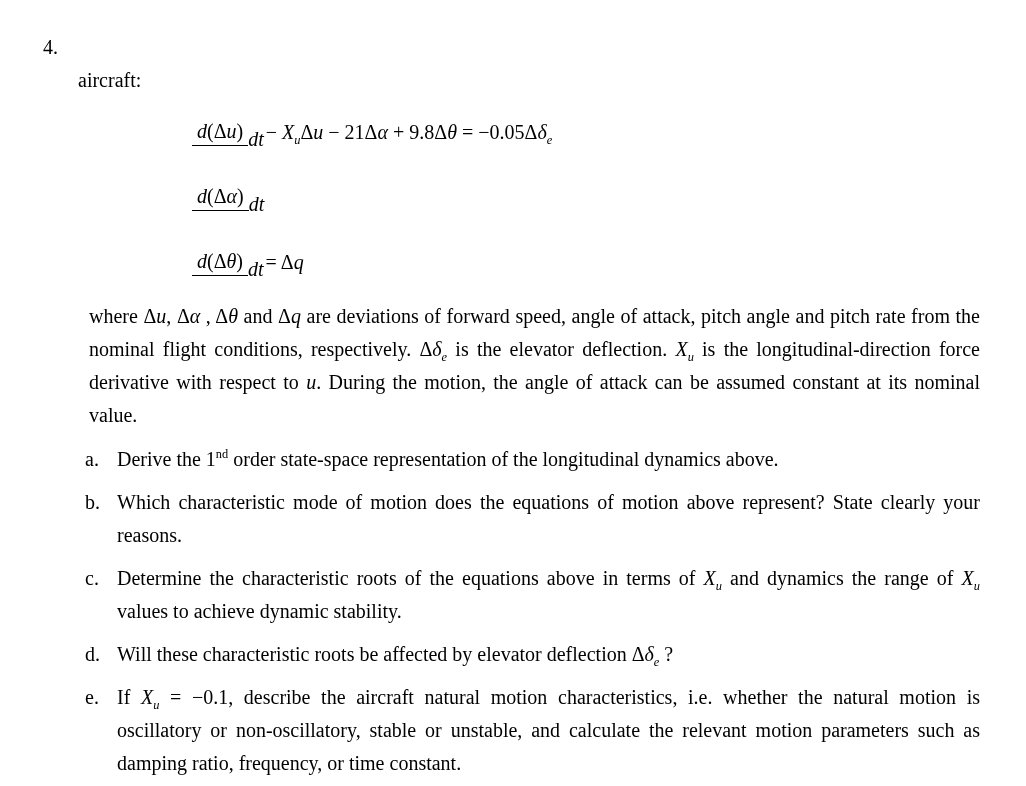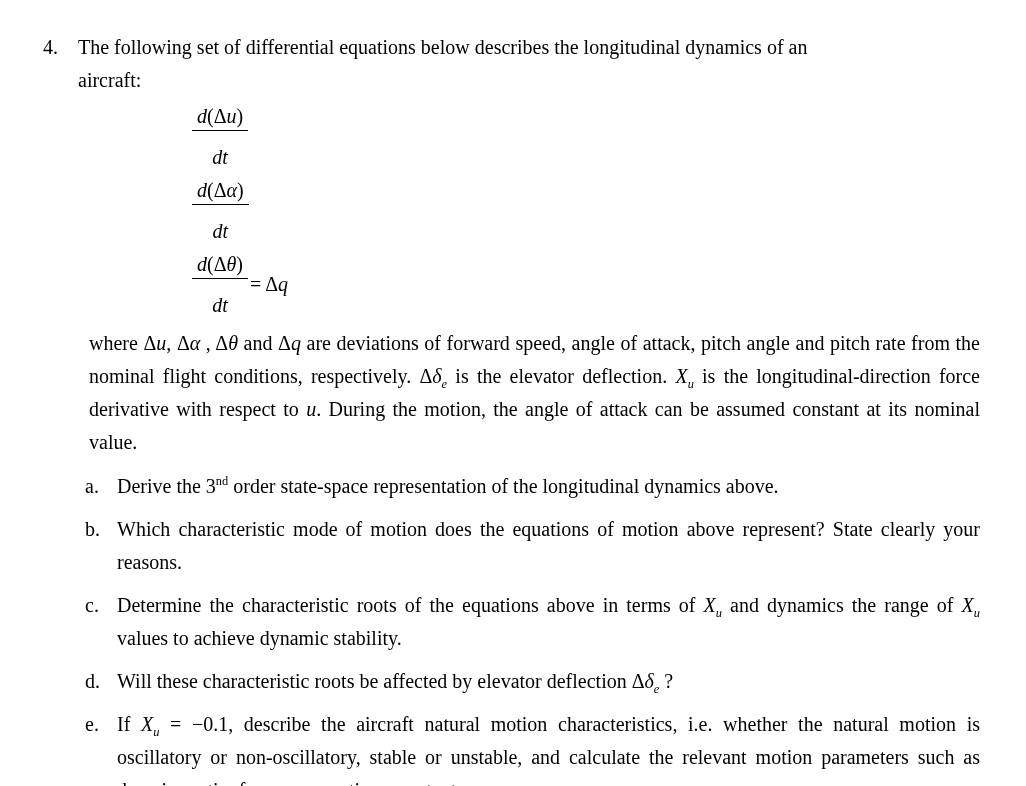--- a/index.html
+++ b/index.html
@@ -13,21 +13,21 @@
     color:#000;
     background:#ffffff;
     overflow:hidden;
   }
   .problem-head { display:flex; }
   .p-num { width:35px; flex-shrink:0; line-height:33px; }
   .head-text { flex:1; line-height:33px; max-width:902px; }
 
   .equations { margin:7px 0 0 149px; }
   .equation { display:flex; align-items:center; margin-bottom:9px; min-height:56px; }
-  .frac { display:inline-flex; flex-direction:column; align-items:center; text-align:left; }
+  .frac { display:inline-flex; flex-direction:row; align-items:center; text-align:left; }
   .fnum { padding:0 5px 2px 5px; border-bottom:1.5px solid #000; line-height:24px; }
   .fden { padding-top:14px; line-height:24px; }
   .eq-rest { margin-left:2px; white-space:nowrap; }
 
   .para {
     margin-top:10px;
     margin-left:46px;
     max-width:897px;
     text-align:justify;
     line-height:33px;
@@ -42,30 +42,31 @@
   sub { font-size:0.62em; line-height:0; }
   sup { font-size:0.62em; line-height:0; }
 </style>
 </head>
 <body>
 
 <div class="page">
 
   <div class="problem-head">
     <span class="p-num">4.</span>
-    <div class="head-text"><span>The following set of differential equations below describes the longitudinal dynamics of an</span><br><span>aircraft:</span></div>
+    <div class="head-text"><br><span>aircraft:</span></div>
   </div>
 
   <div class="equations">
 
     <div class="equation">
       <span class="frac">
         <span class="fnum"><span class="mi">d</span><span>(Δ</span><span class="mi">u</span><span>)</span></span>
         <span class="fden"><span class="mi">dt</span></span>
       </span>
+      <span class="eq-rest"><span> − </span><span class="mi">X</span><sub class="mi">u</sub><span>Δ</span><span class="mi">u</span><span> − 21Δ</span><span class="mi">α</span><span> + 9.8Δ</span><span class="mi">θ</span><span> = −0.05Δ</span><span class="mi">δ</span><sub class="mi">e</sub></span>
     </div>
 
     <div class="equation">
       <span class="frac">
         <span class="fnum"><span class="mi">d</span><span>(Δ</span><span class="mi">α</span><span>)</span></span>
         <span class="fden"><span class="mi">dt</span></span>
       </span>
     </div>
 
     <div class="equation">
@@ -77,21 +78,21 @@
     </div>
 
   </div>
 
   <div class="para"><span>where Δ</span><span class="mi">u</span><span>, Δ</span><span class="mi">α</span><span> , Δ</span><span class="mi">θ</span><span> and Δ</span><span class="mi">q</span><span> are deviations of forward speed, angle of attack, pitch angle and pitch rate from the nominal flight conditions, respectively. Δ</span><span class="mi">δ</span><sub class="mi">e</sub><span> is the elevator deflection. </span><span class="mi">X</span><sub class="mi">u</sub><span> is the longitudinal-direction force derivative with respect to </span><span class="mi">u</span><span>. During the motion, the angle of attack can be assumed constant at its nominal value.</span></div>
 
   <div class="parts">
 
     <div class="part">
       <span class="part-label">a.</span>
-      <div class="part-text"><span>Derive the 3</span><sup>nd</sup><span> order state-space representation of the longitudinal dynamics above.</span></div>
+      <div class="part-text"><span>Derive the 1</span><sup>nd</sup><span> order state-space representation of the longitudinal dynamics above.</span></div>
     </div>
 
     <div class="part">
       <span class="part-label">b.</span>
       <div class="part-text"><span>Which characteristic mode of motion does the equations of motion above represent? State clearly your reasons.</span></div>
     </div>
 
     <div class="part">
       <span class="part-label">c.</span>
       <div class="part-text"><span>Determine the characteristic roots of the equations above in terms of </span><span class="mi">X</span><sub class="mi">u</sub><span> and dynamics the range of </span><span class="mi">X</span><sub class="mi">u</sub><span> values to achieve dynamic stability.</span></div>

